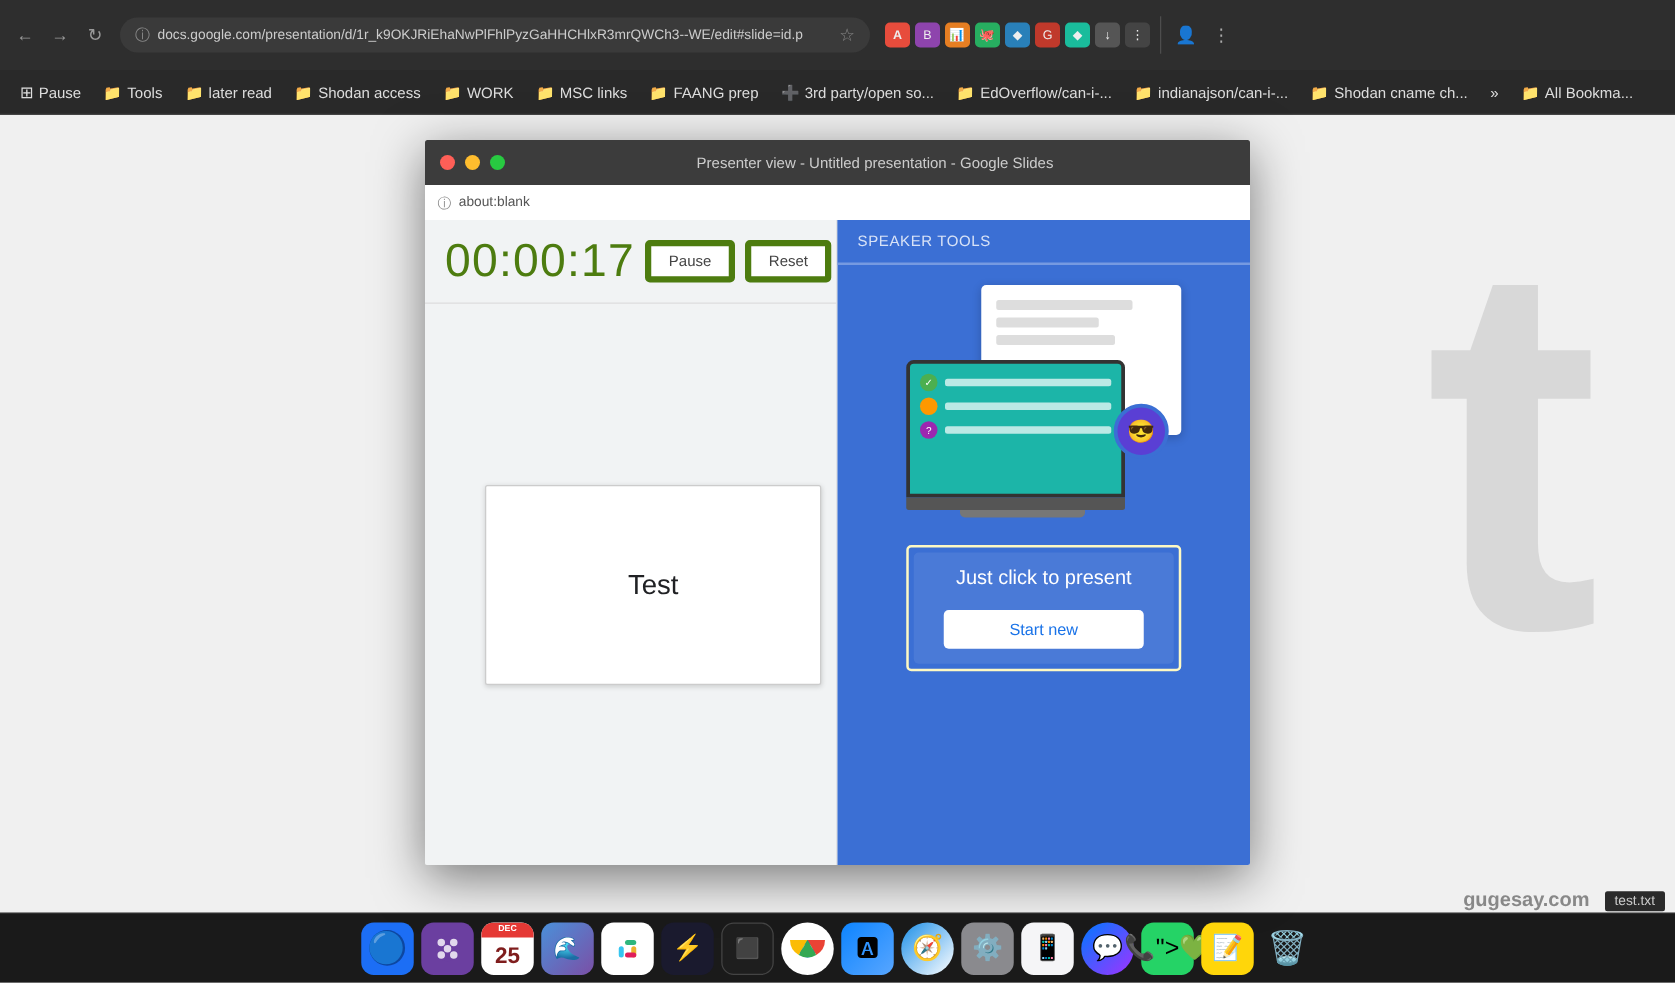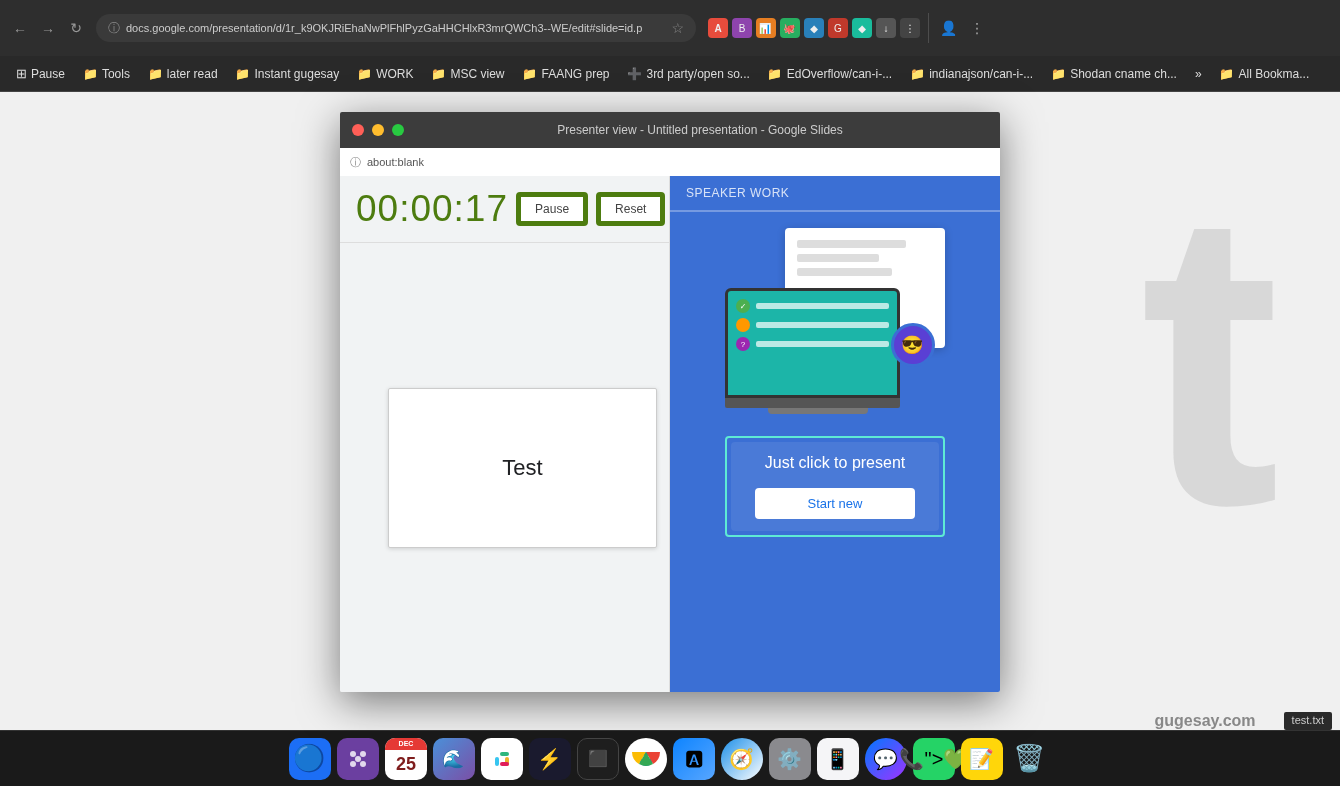--- a/index.html
+++ b/index.html
@@ -321,21 +321,21 @@
       background: #5a3fd4;
       border: 3px solid #3b6fd4;
       display: flex;
       align-items: center;
       justify-content: center;
       font-size: 18px;
     }
 
     
     .present-box-wrapper {
-      border: 2px solid #5eead4;
+      border: 2px solid #fef9c3;
       border-radius: 4px;
       padding: 4px;
       width: 220px;
     }
     .present-box {
       background: rgba(255,255,255,0.08);
       border-radius: 4px;
       padding: 12px 16px;
       display: flex;
       flex-direction: column;
@@ -481,29 +481,29 @@
   <div class="bookmark-item">
     <span>📁</span>
     <span>Tools</span>
   </div>
   <div class="bookmark-item">
     <span>📁</span>
     <span>later read</span>
   </div>
   <div class="bookmark-item">
     <span>📁</span>
-    <span>Instant gugesay</span>
+    <span>Shodan access</span>
   </div>
   <div class="bookmark-item">
     <span>📁</span>
     <span>WORK</span>
   </div>
   <div class="bookmark-item">
     <span>📁</span>
-    <span>MSC view</span>
+    <span>MSC links</span>
   </div>
   <div class="bookmark-item">
     <span>📁</span>
     <span>FAANG prep</span>
   </div>
   <div class="bookmark-item">
     <span>➕</span>
     <span>3rd party/open so...</span>
   </div>
   <div class="bookmark-item">
@@ -560,21 +560,21 @@
           <div class="slide-preview">
             <span>Test</span>
           </div>
         </div>
 
       </div>
 
       <div class="presenter-right">
 
         <div class="tabs-bar">
-          <div class="tab-item">SPEAKER WORK</div>
+          <div class="tab-item">SPEAKER TOOLS</div>
         </div>
 
         <div class="audience-content">
 
           <div class="slide-illustration">
 
             <div class="illus-doc-bg">
               <div class="illus-doc-line w80"></div>
               <div class="illus-doc-line w60"></div>
               <div class="illus-doc-line w70"></div>
@@ -610,21 +610,21 @@
           </div>
 
         </div>
       </div>
 
     </div>
   </div>
 
 </div>
 
-<div style="position:fixed;bottom:56px;right:8px;display:flex;gap:28px;">
+<div style="position:fixed;bottom:56px;right:8px;display:flex;align-items:center;gap:12px;">
   <span style="font-size:16px;font-weight:700;color:#888;">gugesay.com</span>
   <span style="font-size:11px;color:#ccc;background:#2a2a2a;padding:2px 8px;border-radius:2px;">test.txt</span>
 </div>
 
 <div class="dock">
   <div class="dock-item-wrapper">
     <div class="dock-item" style="background:#1c6ef5;font-size:26px;">🔵</div>
   </div>
   <div class="dock-item-wrapper">
     <div class="dock-item" style="background:#6b3fa0;">

